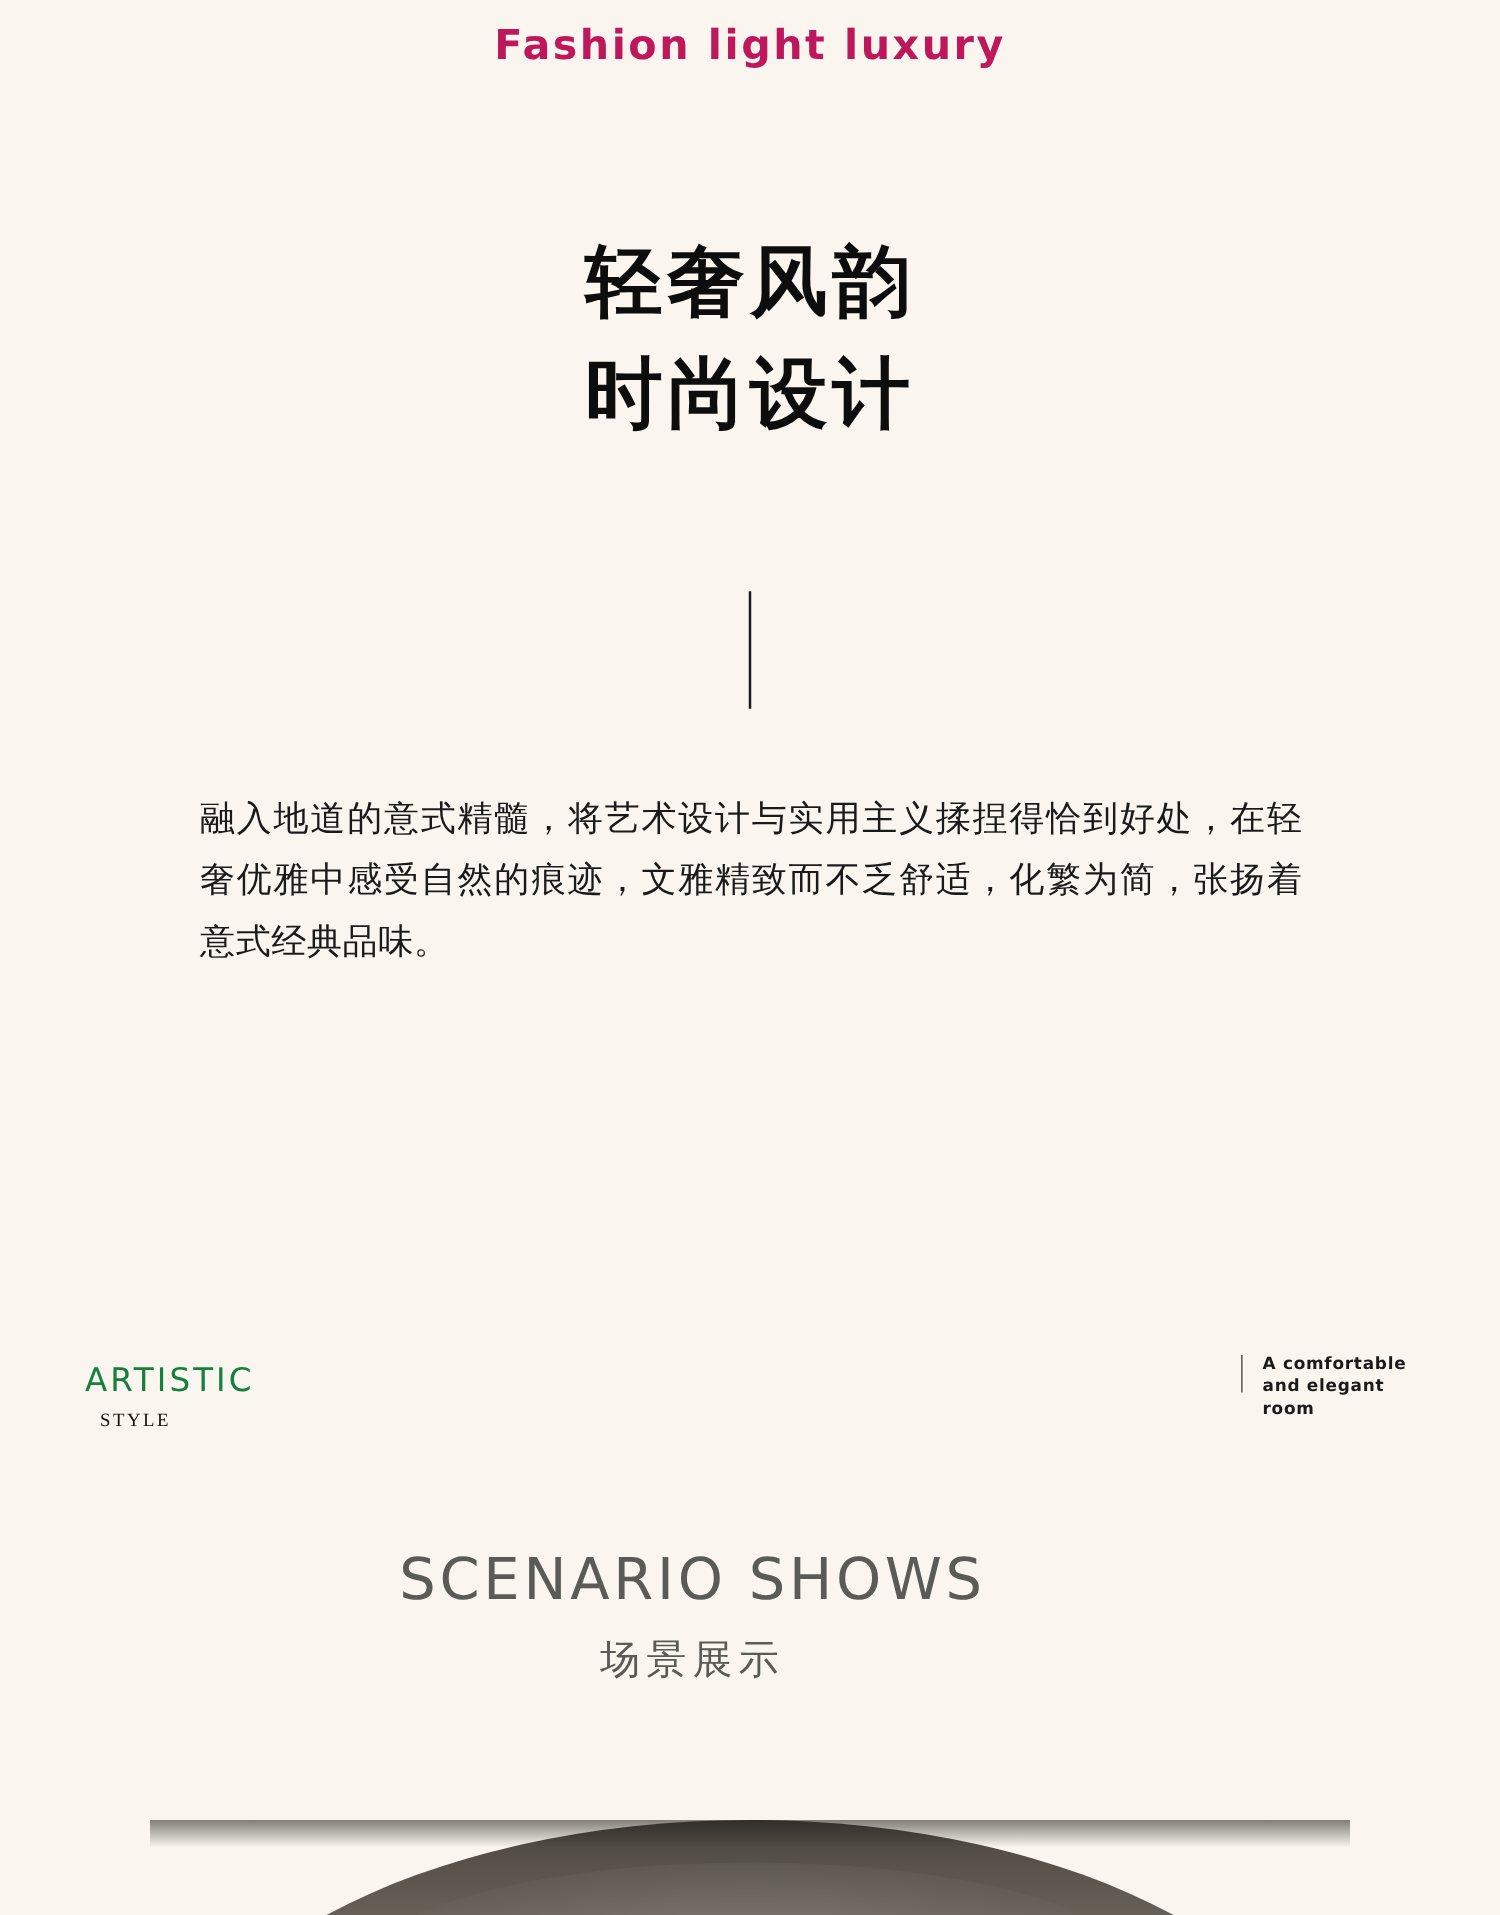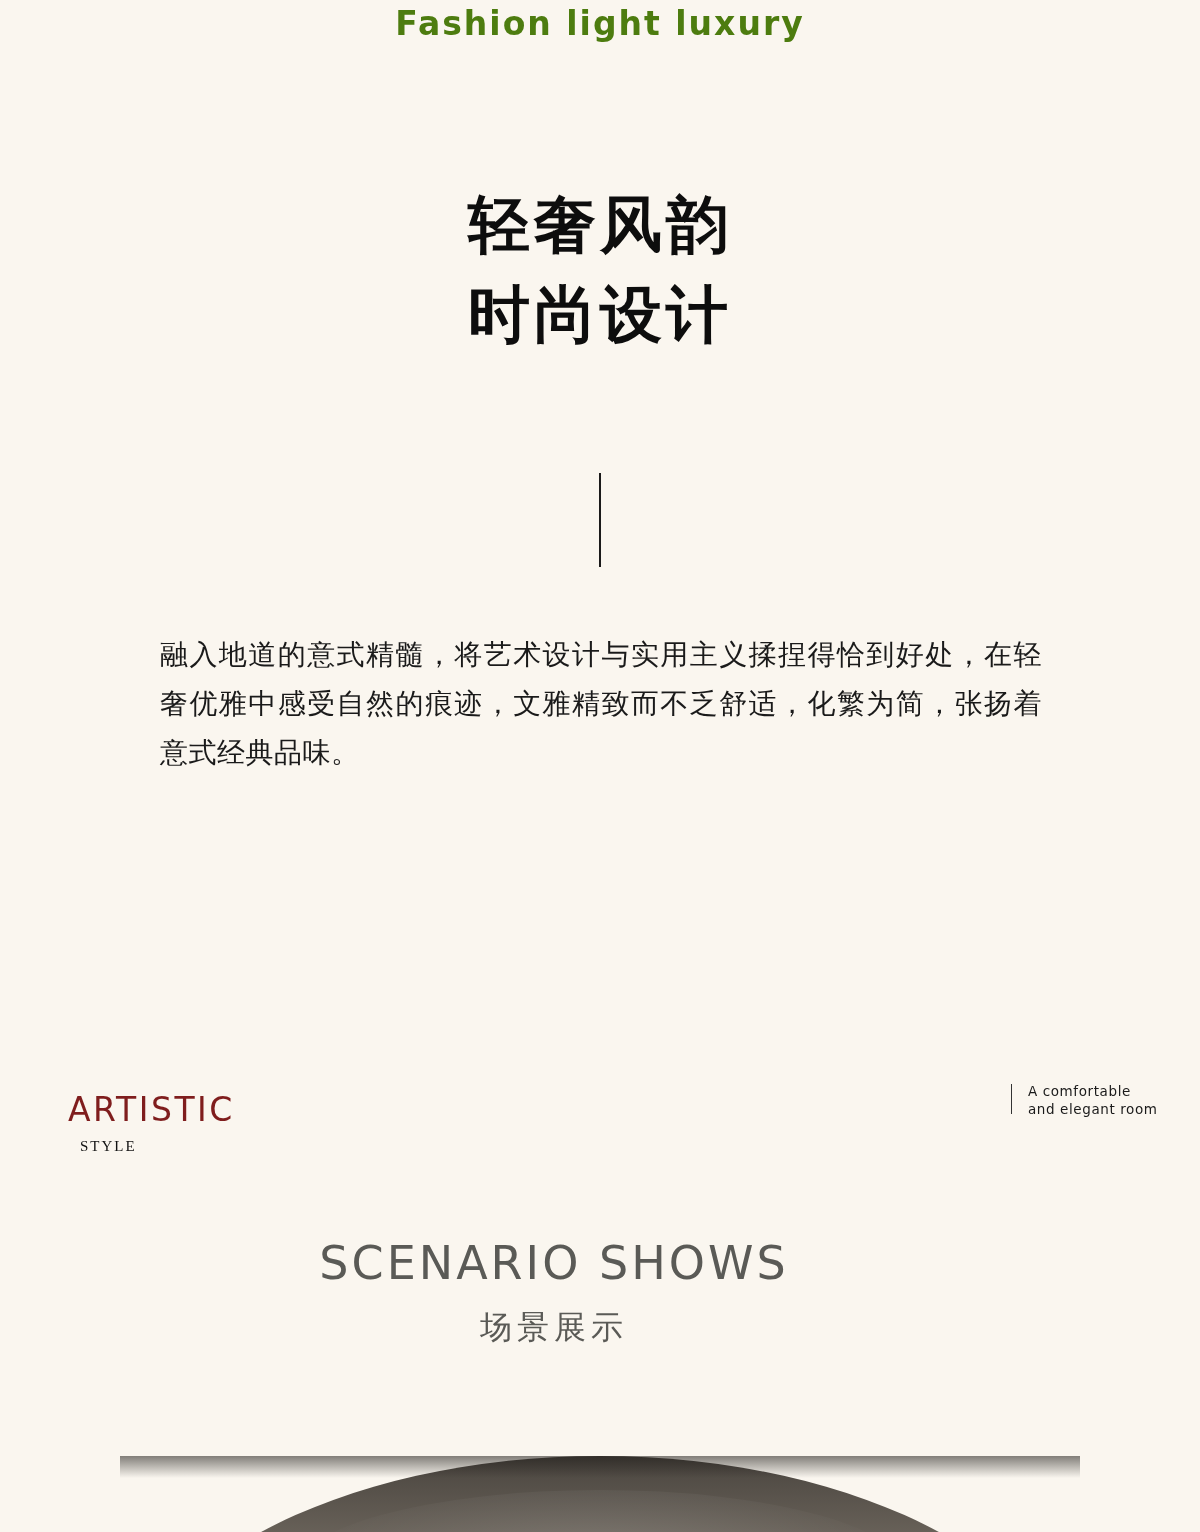--- a/index.html
+++ b/index.html
@@ -27,22 +27,22 @@
   
   .top-banner {
     position: absolute;
     top: 0;
     left: 0;
     width: 1200px;
     text-align: center;
     font-size: 33px;
     font-weight: bold;
     letter-spacing: 2px;
-    color: #4d7c0f;
-    padding-top: 4px;
+    color: #be185d;
+    padding-top: 16px;
     font-family: "DejaVu Sans", sans-serif;
   }
 
   
   .hero {
     position: absolute;
     top: 180px;
     left: 0;
     width: 1200px;
     text-align: center;
@@ -80,42 +80,43 @@
     font-family: "DejaVu Sans", sans-serif;
   }
 
   
   .artistic {
     position: absolute;
     left: 68px;
     top: 1090px;
   }
   .artistic-main {
-    font-size: 33px;
+    font-size: 26px;
     letter-spacing: 2.5px;
-    color: #7f1d1d;
+    color: #15803d;
     line-height: 1.2;
     font-family: "DejaVu Sans", sans-serif;
   }
   .artistic-sub {
     font-size: 15px;
     letter-spacing: 2px;
     color: #111;
     margin-top: 8px;
     font-family: Liberation Serif, serif;
     margin-left: 12px;
   }
 
   
   .side-note {
     position: absolute;
-    right: 40px;
+    right: 58px;
     top: 1082px;
     display: flex;
     align-items: flex-start;
+    font-weight: bold;
   }
   .side-note-rule {
     width: 1px;
     height: 30px;
     background: #333;
     margin-right: 16px;
     margin-top: 2px;
   }
   .side-note-text {
     font-size: 13.5px;

